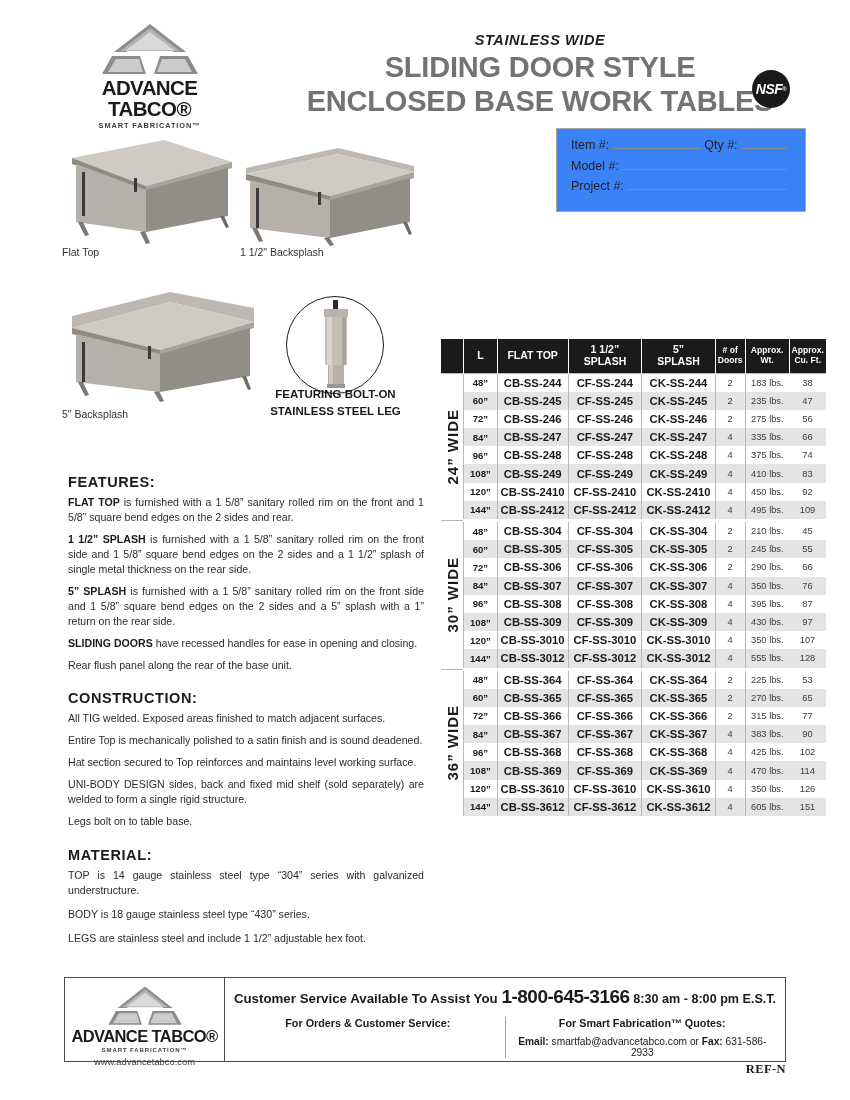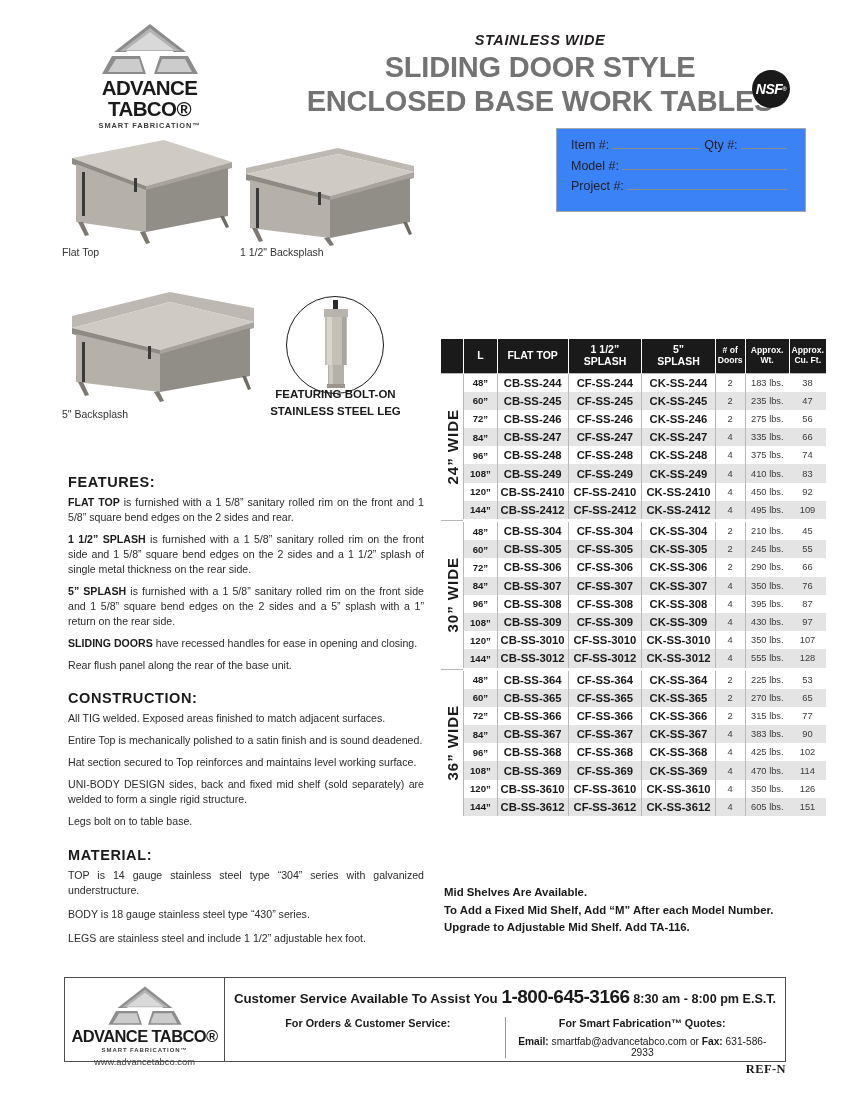--- a/index.html
+++ b/index.html
@@ -545,25 +545,20 @@
             <td class="model">CF-SS-3612</td>
             <td class="model">CK-SS-3612</td>
             <td class="doors">4</td>
             <td class="wt">605 lbs.</td>
             <td class="cuft">151</td>
           </tr>
         </tbody>
     </table>
   </div>
 
-  <div class="midnote">
-    <div>Mid Shelves Are Available.</div>
-    <div>To Add a Fixed Mid Shelf, Add “M” After each Model Number.</div>
-    <div>Upgrade to Adjustable Mid Shelf. Add TA-116.</div>
-  </div>
 
   <div class="footer">
     <div class="footer-inner">
       <div class="f-logo">
         <svg class="logo-mark" style="width:96px;height:42px;" viewBox="0 0 120 55">
           <polygon points="60,2 96,30 84,30 60,12 36,30 24,30" fill="#8c8c8c"></polygon>
           <polygon points="60,6 90,29 30,29" fill="#b3b3b3"></polygon>
           <polygon points="60,10 84,28 36,28" fill="#d9d9d9"></polygon>
           <polygon points="22,34 50,34 56,52 12,52" fill="#8c8c8c"></polygon>
           <polygon points="26,37 49,37 53,50 18,50" fill="#cccccc"></polygon>

